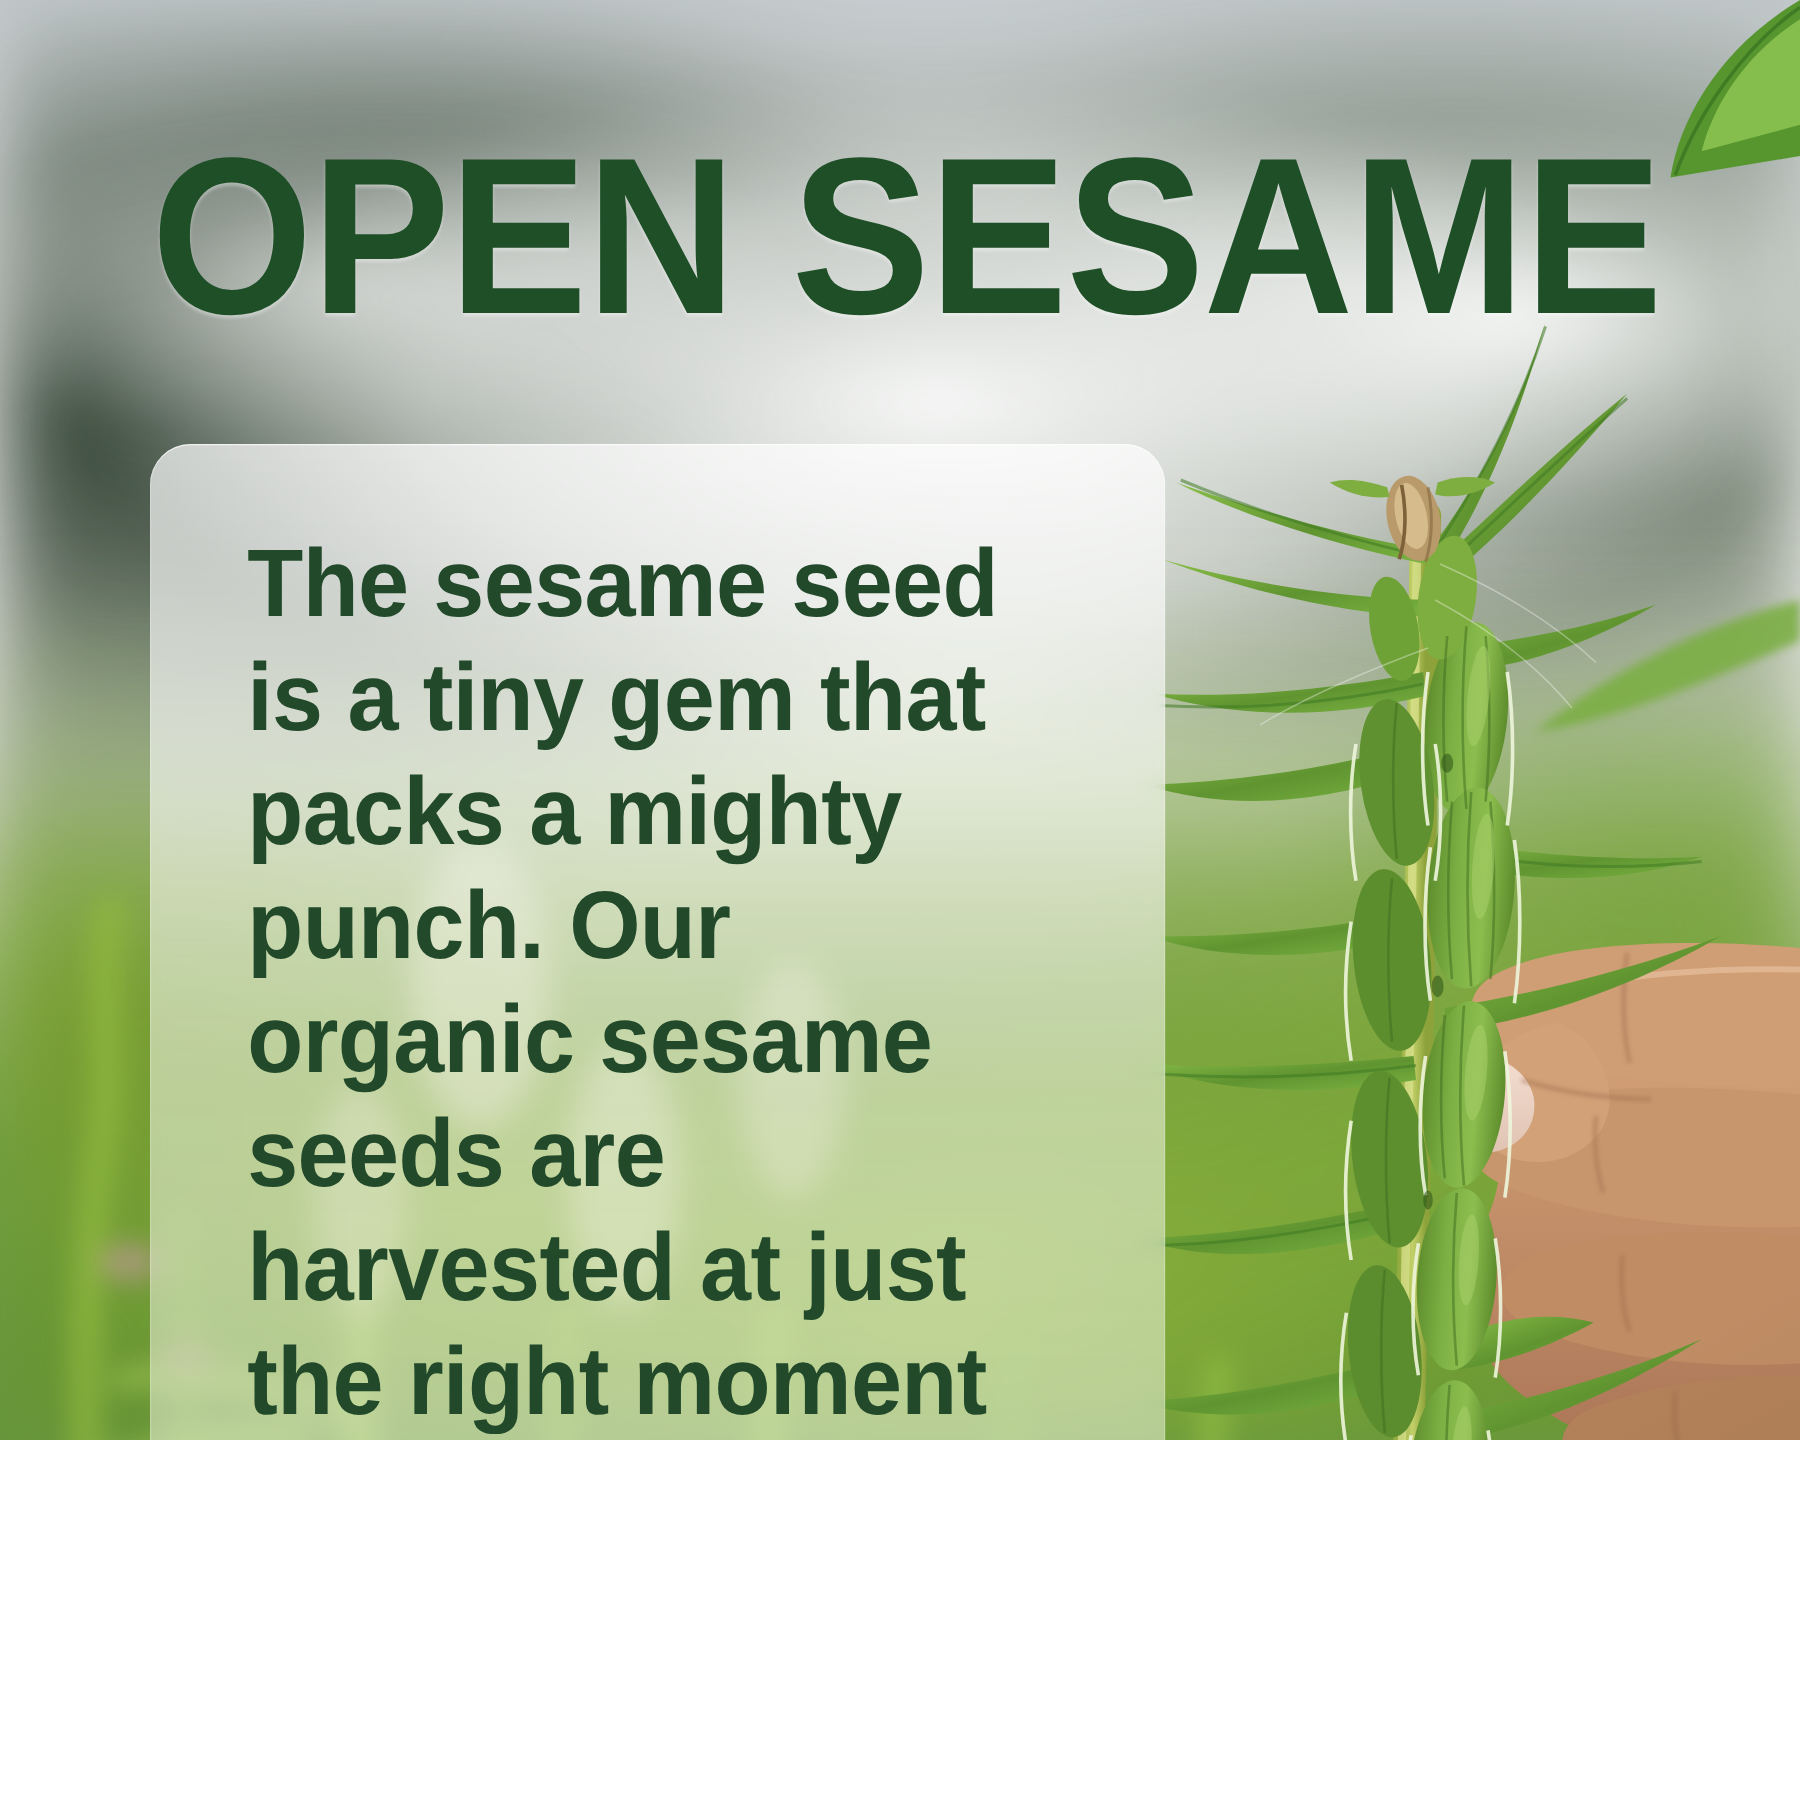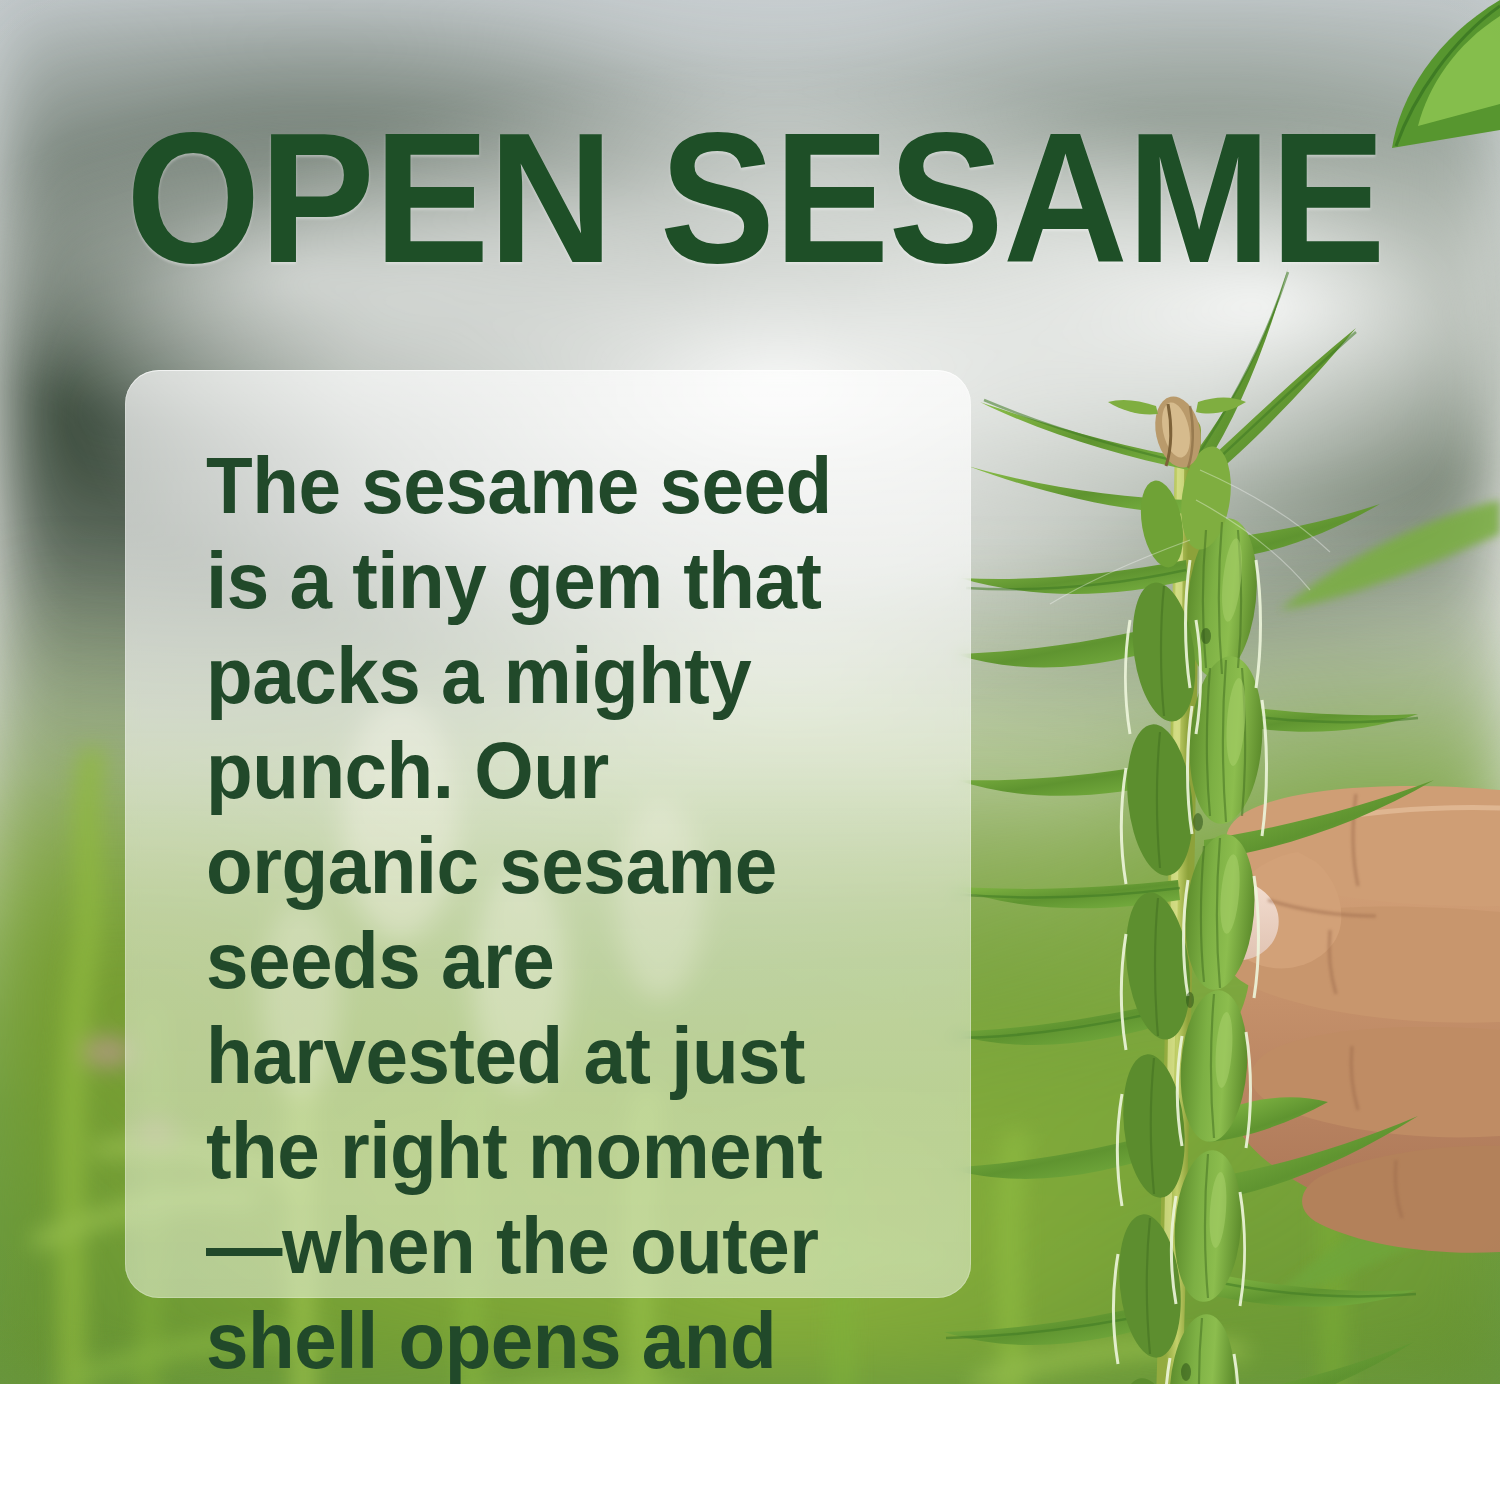--- a/index.html
+++ b/index.html
@@ -1,20 +1,20 @@
 <!DOCTYPE html>
 <html><head>
 <meta charset="utf-8">
 <style>
   html,body{margin:0;padding:0;background:#fff;}
   body{font-family:"Liberation Sans",sans-serif;}
 
   #stage{
     position:relative;
-    width:1500px;height:1384px;
+    width:1500px;height:1200px;
     overflow:hidden;
     background:#cfd6d2;
   }
 
   
   .layer{position:absolute;inset:0;}
 
   
   .bg-sky{
     background:

